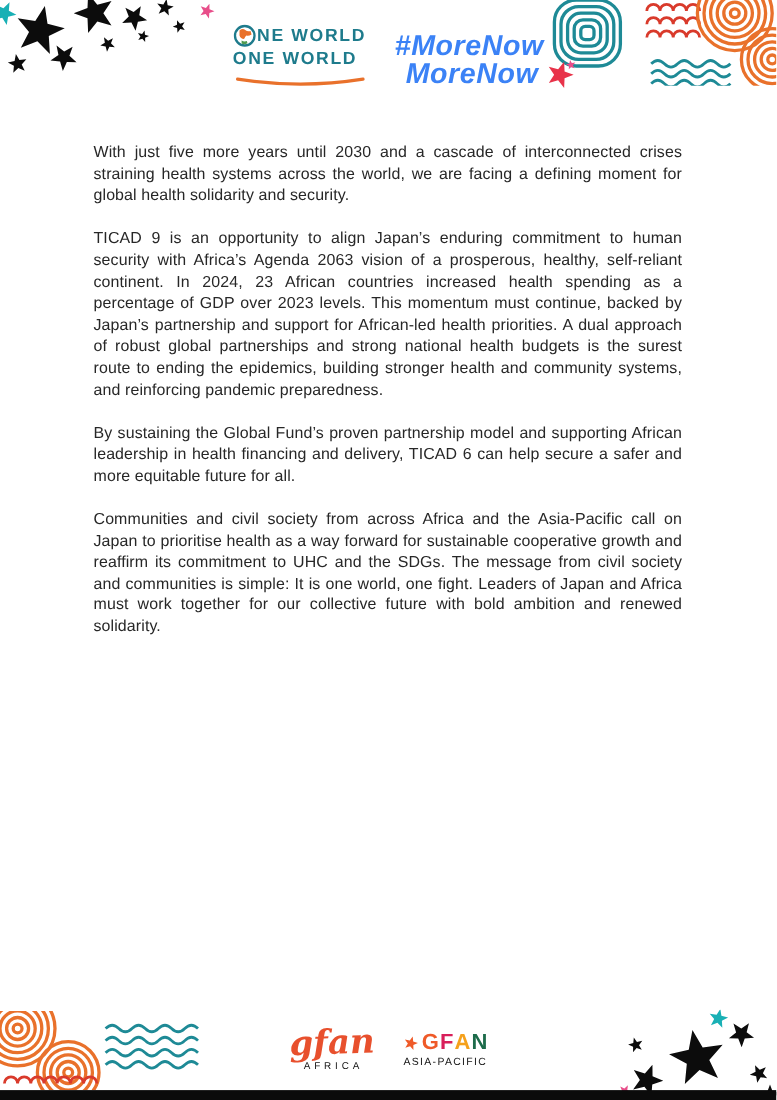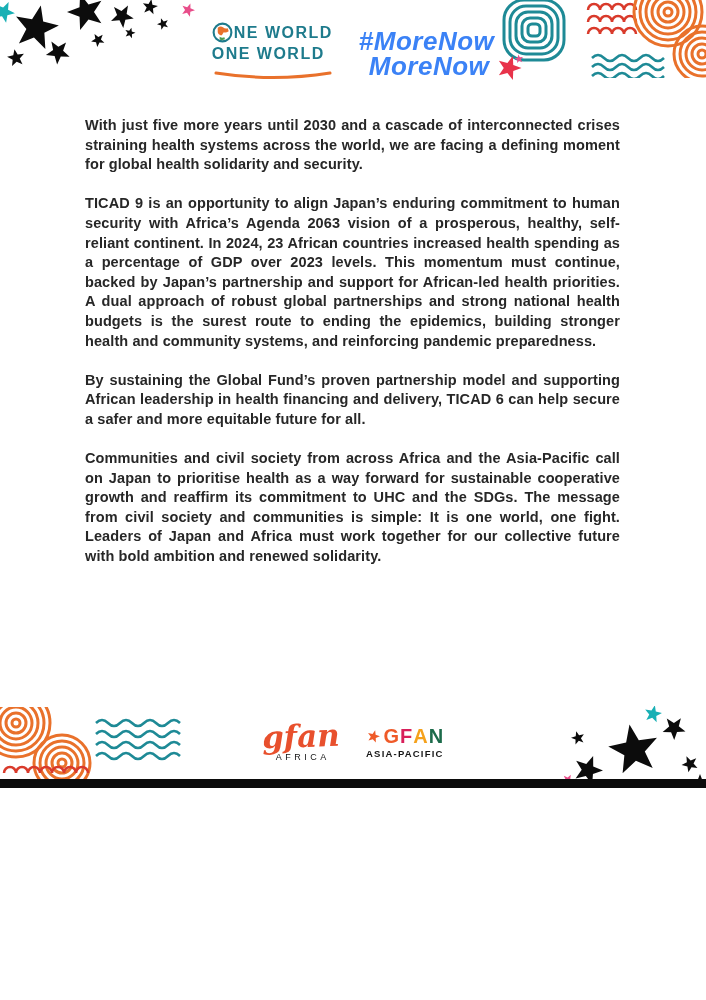--- a/index.html
+++ b/index.html
@@ -1,54 +1,54 @@
 <!DOCTYPE html>
 <html><head>
 <meta charset="utf-8">
 <style>
   html,body{margin:0;padding:0;background:#ffffff;}
   .page{
-    position:relative;width:706px;height:788px;background:#ffffff;overflow:hidden;
+    position:relative;width:706px;height:1000px;background:#ffffff;overflow:hidden;
     font-family:"Liberation Sans", sans-serif;margin:0 auto;
   }
   
   .deco{position:absolute;pointer-events:none;}
   .deco.tl{top:0;left:0;}
   .deco.tr{top:0;right:0;}
   .deco.bl{bottom:9px;left:0;}
   .deco.br{bottom:0;right:0;}
   .bottom-bar{position:absolute;left:0;right:0;bottom:0;height:9px;background:#0b0b0b;}
   
   .header{position:absolute;top:22px;left:0;right:0;display:flex;justify-content:center;align-items:center;gap:26px;}
   .owof{color:#1e7b8c;font-weight:bold;letter-spacing:1.5px;font-size:16px;line-height:21px;}
   .owof .row1{display:flex;align-items:center;gap:1px;}
   .owof .globe{display:inline-block;width:21px;height:21px;}
   .owof .swoosh{margin-top:1px;margin-left:2px;}
   .hashtag{position:relative;color:#3b82f6;font-style:italic;font-weight:800;font-size:26px;line-height:25px;letter-spacing:0.5px;}
   .hashtag .l2{padding-left:10px;}
   .hashtag .spark{position:absolute;right:-30px;bottom:-4px;width:30px;height:30px;}
   
-  .content{position:absolute;top:116px;left:85px;width:535px;font-weight:bold;}
+  .content{position:absolute;top:130px;left:85px;width:535px;}
   .content p{
     margin:0 0 19.6px 0;text-align:justify;font-size:14.5px;line-height:19.6px;
     color:#272727;letter-spacing:0.1px;
   }
   
   .footer-logos{position:absolute;bottom:26px;left:0;right:0;display:flex;justify-content:center;align-items:center;gap:26px;}
   .gfan-africa{text-align:center;}
   .gfan-script{
     font-family:"DejaVu Serif", serif;font-style:italic;font-weight:bold;
     color:#e8502d;font-size:31px;line-height:28px;transform:rotate(-2deg);
   }
   .gfan-region{font-size:9px;font-weight:normal;letter-spacing:3.5px;color:#151515;margin-top:2px;padding-left:3px;}
   .gfan-ap{text-align:center;}
   .gfan-ap .word{display:flex;align-items:center;justify-content:center;gap:1px;font-weight:800;font-size:20px;line-height:22px;}
   .gfan-ap .apstar{width:15px;height:15px;margin-right:1px;}
   .lg{color:#ef5a28;} .lf{color:#d81f5a;} .la{color:#f5a11c;} .ln{color:#1c6b4a;}
-  .gfan-ap .region{font-size:9.5px;font-weight:bold;letter-spacing:1.2px;color:#151515;margin-top:1px;}
+  .gfan-ap .region{font-size:9.5px;font-weight:normal;letter-spacing:1.2px;color:#151515;margin-top:1px;}
 </style>
 </head>
 <body>
 
 <div class="page">
 
   <svg class="deco tl" width="215" height="80" viewBox="0 0 215 80">
     <defs>
       <path id="star" d="M0,-10 L2.47,-3.4 L9.51,-3.09 L3.99,1.3 L5.88,8.09 L0,4.2 L-5.88,8.09 L-3.99,1.3 L-9.51,-3.09 L-2.47,-3.4 Z"></path>
     </defs>

